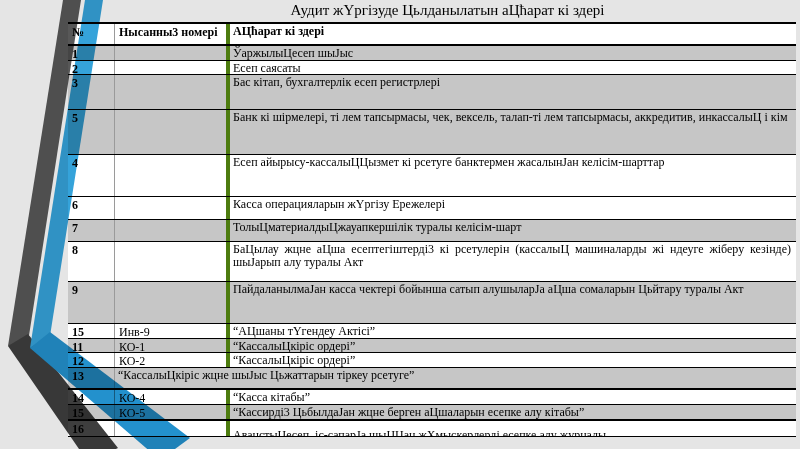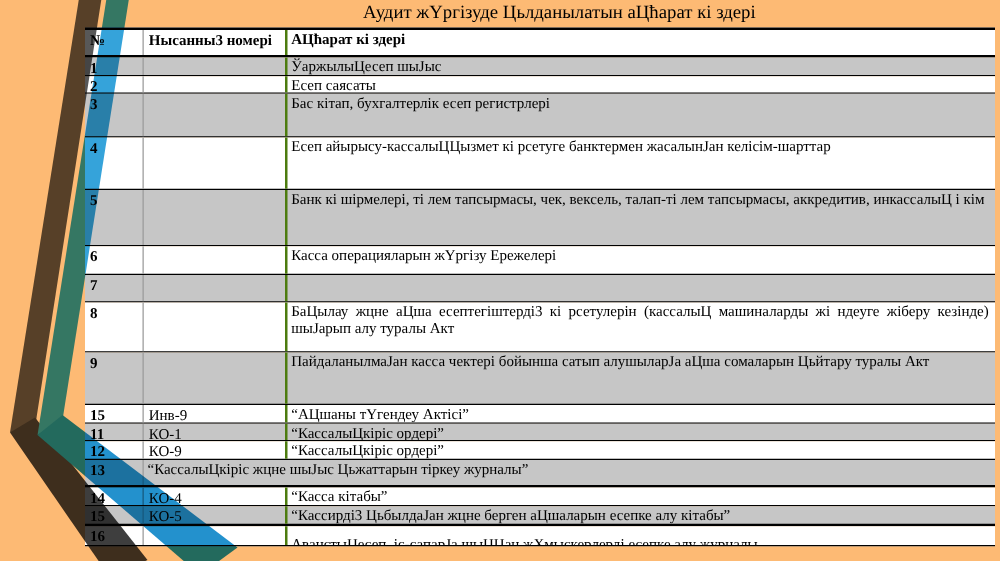--- a/index.html
+++ b/index.html
@@ -1,40 +1,40 @@
 <!DOCTYPE html>
 <html style="--row-shaded-bg: #c6c6c6; --stripe-dark-upper: #585858; --stripe-dark-lower: #3e3e3e; --stripe-blue-upper: #35a3da; --stripe-blue-lower: #2391cd; --border-black: #000000; --text-color: #000000;"><head>
 <meta charset="utf-8">
 <style>
   html,body{margin:0;padding:0;background:#fff;}
   .slide{
     position:relative;
     width:800px;height:449px;
-    background:#fdba74;
+    background:#e5e5e5;
     overflow:hidden;
     font-family:"Liberation Serif","DejaVu Serif",serif;
     color:#000;
   }
   .title{
     position:absolute;top:2px;left:95px;width:705px;
     text-align:center;font-size:15px;line-height:17px;white-space:nowrap;
   }
   .table{
     position:absolute;left:68px;top:22px;width:728px;
     font-size:12px;line-height:12.5px;
   }
   .row{display:flex;box-sizing:border-box;border-bottom:1px solid #000;background:#fff;}
   .row.shaded{background:var(--row-shaded-bg,#c6c6c6);}
   .header{
     height:24px;border-top:2px solid #000;border-bottom:2px solid #000;
     font-weight:bold;
   }
   .c1,.c2,.c3{box-sizing:border-box;overflow:hidden;}
   .c1{width:47px;padding:2px 0 0 4px;font-weight:bold;border-right:1px solid #9a9a9a;}
-  .c2{width:115px;padding:2px 0 0 4px;border-right:2px solid #4d7c0f;}
+  .c2{width:115px;padding:2px 0 0 4px;border-right:4px solid #4d7c0f;}
   .c3{flex:1;padding:1px 5px 0 3px;}
   .header .c1{font-weight:bold;}
   .just .c3{text-align:justify;}
   .r1{height:15px}.r2{height:14px}.r3{height:35px}.r4{height:42px}
   .r5{height:45px}.r6{height:23px}.r7{height:22px}.r8{height:40px}
   .r9{height:42px}.r10{height:15px}.r11{height:14px}.r12{height:15px}
   .r13{height:22px;border-bottom-width:2px}.r14{height:15px}
   .r15{height:16px;border-bottom-width:2px}.r16{height:16px}
   .r16 .c3{padding-top:8px}
   .deco{
@@ -64,38 +64,39 @@
     <div class="row r2">
       <div class="c1">2</div>
       <div class="c2"></div>
       <div class="c3">Есеп саясаты</div>
     </div>
     <div class="row r3 shaded">
       <div class="c1">3</div>
       <div class="c2"></div>
       <div class="c3">Бас кітап, бухгалтерлік есеп регистрлері</div>
     </div>
+    <div class="row r5 shaded just">
+      <div class="c1">5</div>
+      <div class="c2"></div>
+      <div class="c3">Банк кі шірмелері, ті лем тапсырмасы, чек, вексель, талап-ті лем тапсырмасы, аккредитив, инкассалыЦ і кім</div>
+    </div>
     <div class="row r4">
       <div class="c1">4</div>
       <div class="c2"></div>
       <div class="c3">Есеп айырысу-кассалыЦЦызмет кі рсетуге банктермен жасалынЈан келісім-шарттар</div>
-    </div>
-    <div class="row r5 shaded just">
-      <div class="c1">5</div>
-      <div class="c2"></div>
-      <div class="c3">Банк кі шірмелері, ті лем тапсырмасы, чек, вексель, талап-ті лем тапсырмасы, аккредитив, инкассалыЦ і кім</div>
     </div>
     <div class="row r6">
       <div class="c1">6</div>
       <div class="c2"></div>
       <div class="c3">Касса операцияларын жҮргізу Ережелері</div>
     </div>
     <div class="row r7 shaded">
       <div class="c1">7</div>
       <div class="c2"></div>
+      <div class="c3">ТолыЦматериалдыЦжауапкершілік туралы келісім-шарт</div>
     </div>
     <div class="row r8 just">
       <div class="c1">8</div>
       <div class="c2"></div>
       <div class="c3">БаЦылау жцне аЦша есептегіштерді3 кі рсетулерін (кассалыЦ машиналарды жі ндеуге жіберу кезінде) шыЈарып алу туралы Акт</div>
     </div>
     <div class="row r9 shaded">
       <div class="c1">9</div>
       <div class="c2"></div>
       <div class="c3">ПайдаланылмаЈан касса чектері бойынша сатып алушыларЈа аЦша сомаларын Цьйтару туралы Акт</div>
@@ -105,26 +106,26 @@
       <div class="c2">Инв-9</div>
       <div class="c3">“АЦшаны тҮгендеу Актісі”</div>
     </div>
     <div class="row r11 shaded">
       <div class="c1">11</div>
       <div class="c2">КО-1</div>
       <div class="c3">“КассалыЦкіріс ордері”</div>
     </div>
     <div class="row r12">
       <div class="c1">12</div>
-      <div class="c2">КО-9</div>
+      <div class="c2">КО-2</div>
       <div class="c3">“КассалыЦкіріс ордері”</div>
     </div>
     <div class="row r13 shaded">
       <div class="c1">13</div>
-      <div class="c3">“КассалыЦкіріс жцне шыЈыс Цьжаттарын тіркеу журналы”</div>
+      <div class="c3">“КассалыЦкіріс жцне шыЈыс Цьжаттарын тіркеу рсетуге”</div>
     </div>
     <div class="row r14">
       <div class="c1">14</div>
       <div class="c2">КО-4</div>
       <div class="c3">“Касса кітабы”</div>
     </div>
     <div class="row r15 shaded">
       <div class="c1">15</div>
       <div class="c2">КО-5</div>
       <div class="c3">“Кассирді3 ЦьбылдаЈан жцне берген аЦшаларын есепке алу кітабы”</div>

